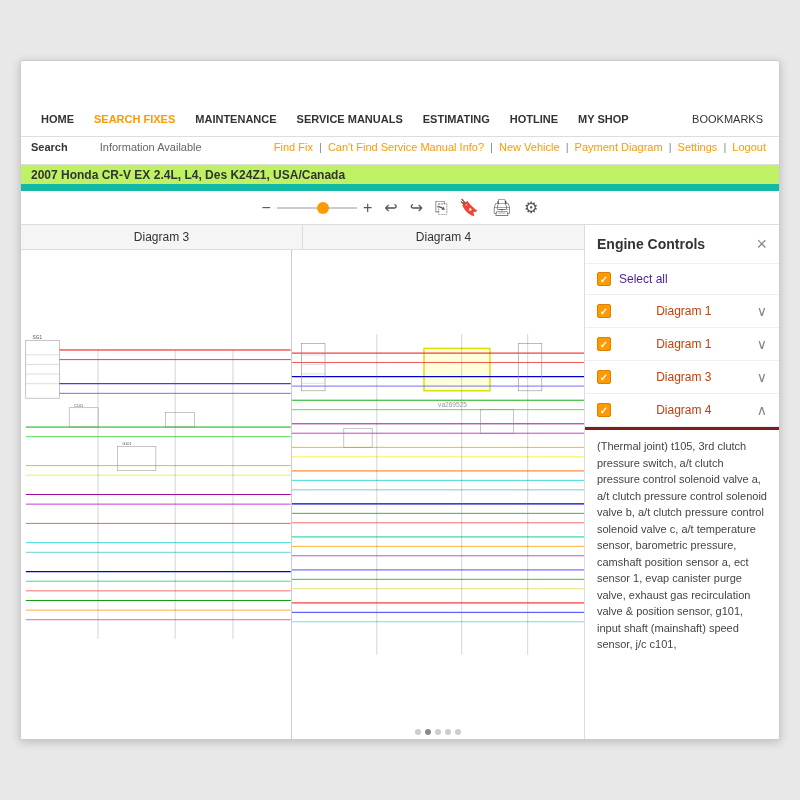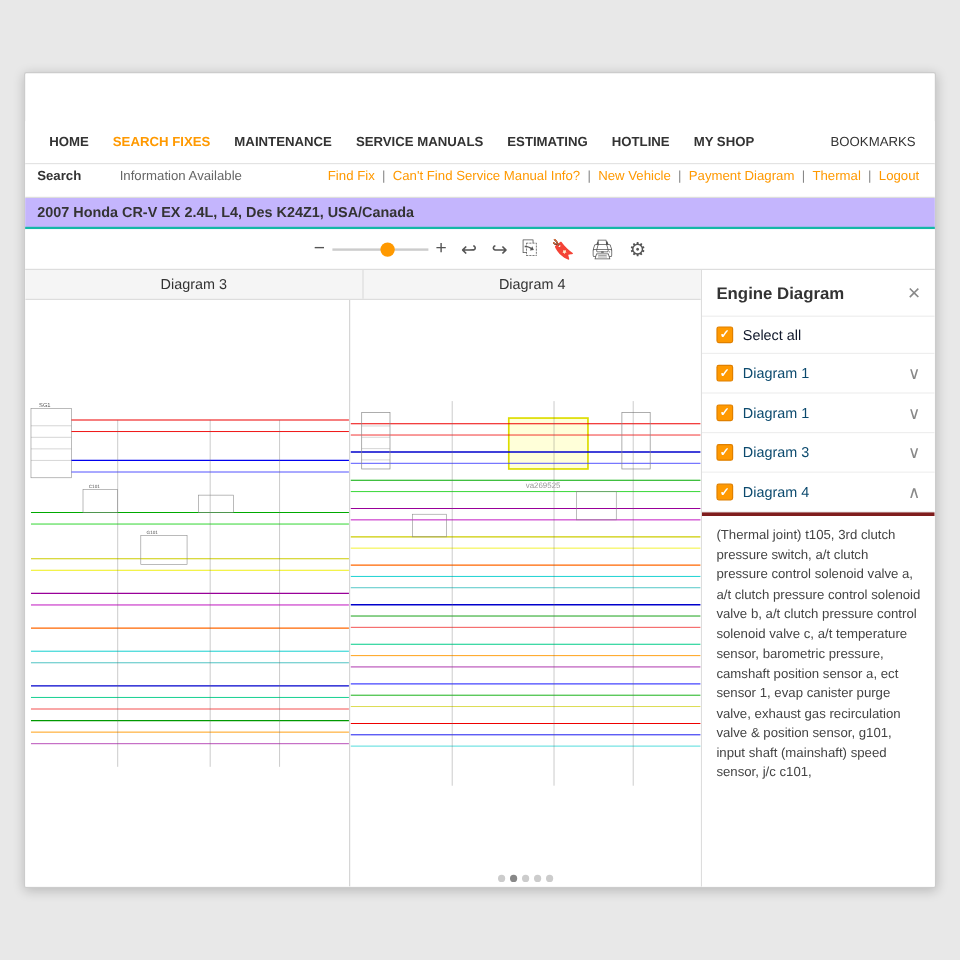--- a/index.html
+++ b/index.html
@@ -82,22 +82,22 @@
       color: #888;
     }
     .search-links a {
       color: #f90;
       text-decoration: none;
       margin: 0 3px;
     }
 
     
     .vehicle-bar {
-      background: #c4b5fd;
-      border-bottom: 2px solid #14b8a6;
+      background: #bef264;
+      border-bottom: 7px solid #14b8a6;
       padding: 4px 10px;
       height: 26px;
       flex-shrink: 0;
       display: flex;
       align-items: center;
     }
     .vehicle-text {
       font-size: 12px;
       font-weight: bold;
       color: #333;
@@ -249,36 +249,37 @@
       flex-shrink: 0;
     }
     .checkbox-orange::after {
       content: '✓';
       color: #fff;
       font-size: 10px;
       font-weight: bold;
     }
     .select-all-label {
       font-size: 12px;
-      color: #0f172a;
+      color: #4c1d95;
       text-align: center;
     }
 
     .diagram-row {
       display: flex;
       align-items: center;
       padding: 8px 12px;
       border-bottom: 1px solid #eee;
       gap: 8px;
       cursor: pointer;
     }
     .diagram-row-label {
       font-size: 12px;
-      color: #0c4a6e;
-      flex: 1;
+      color: #c2410c;
+      flex: 1;
+      text-align: center;
     }
     .diagram-row-arrow {
       font-size: 14px;
       color: #888;
     }
     .diagram-row.expanded {
       background: #fff;
     }
 
     
@@ -326,21 +327,21 @@
     </div>
 
     <div class="search-bar">
       <span class="search-label">Search</span>
       <span class="search-status">Information Available</span>
       <div class="search-links">
         <a href="#">Find Fix</a> |
         <a href="#">Can't Find Service Manual Info?</a> |
         <a href="#">New Vehicle</a> |
         <a href="#">Payment Diagram</a> |
-        <a href="#">Thermal</a> |
+        <a href="#">Settings</a> |
         <a href="#">Logout</a>
       </div>
     </div>
 
     <div class="vehicle-bar">
       <span class="vehicle-text">2007 Honda CR-V EX 2.4L, L4, Des K24Z1, USA/Canada</span>
     </div>
 
     <div class="toolbar">
       <div class="toolbar-slider-container">
@@ -476,21 +477,21 @@
               <div class="page-dot"></div>
               <div class="page-dot"></div>
               <div class="page-dot"></div>
             </div>
           </div>
         </div>
       </div>
 
       <div class="right-panel">
         <div class="panel-header">
-          <span class="panel-title">Engine Diagram</span>
+          <span class="panel-title">Engine Controls</span>
           <span class="panel-close">×</span>
         </div>
 
         <div class="panel-list">
 
           <div class="select-all-row">
             <div class="checkbox-orange"></div>
             <span class="select-all-label">Select all</span>
           </div>
 

